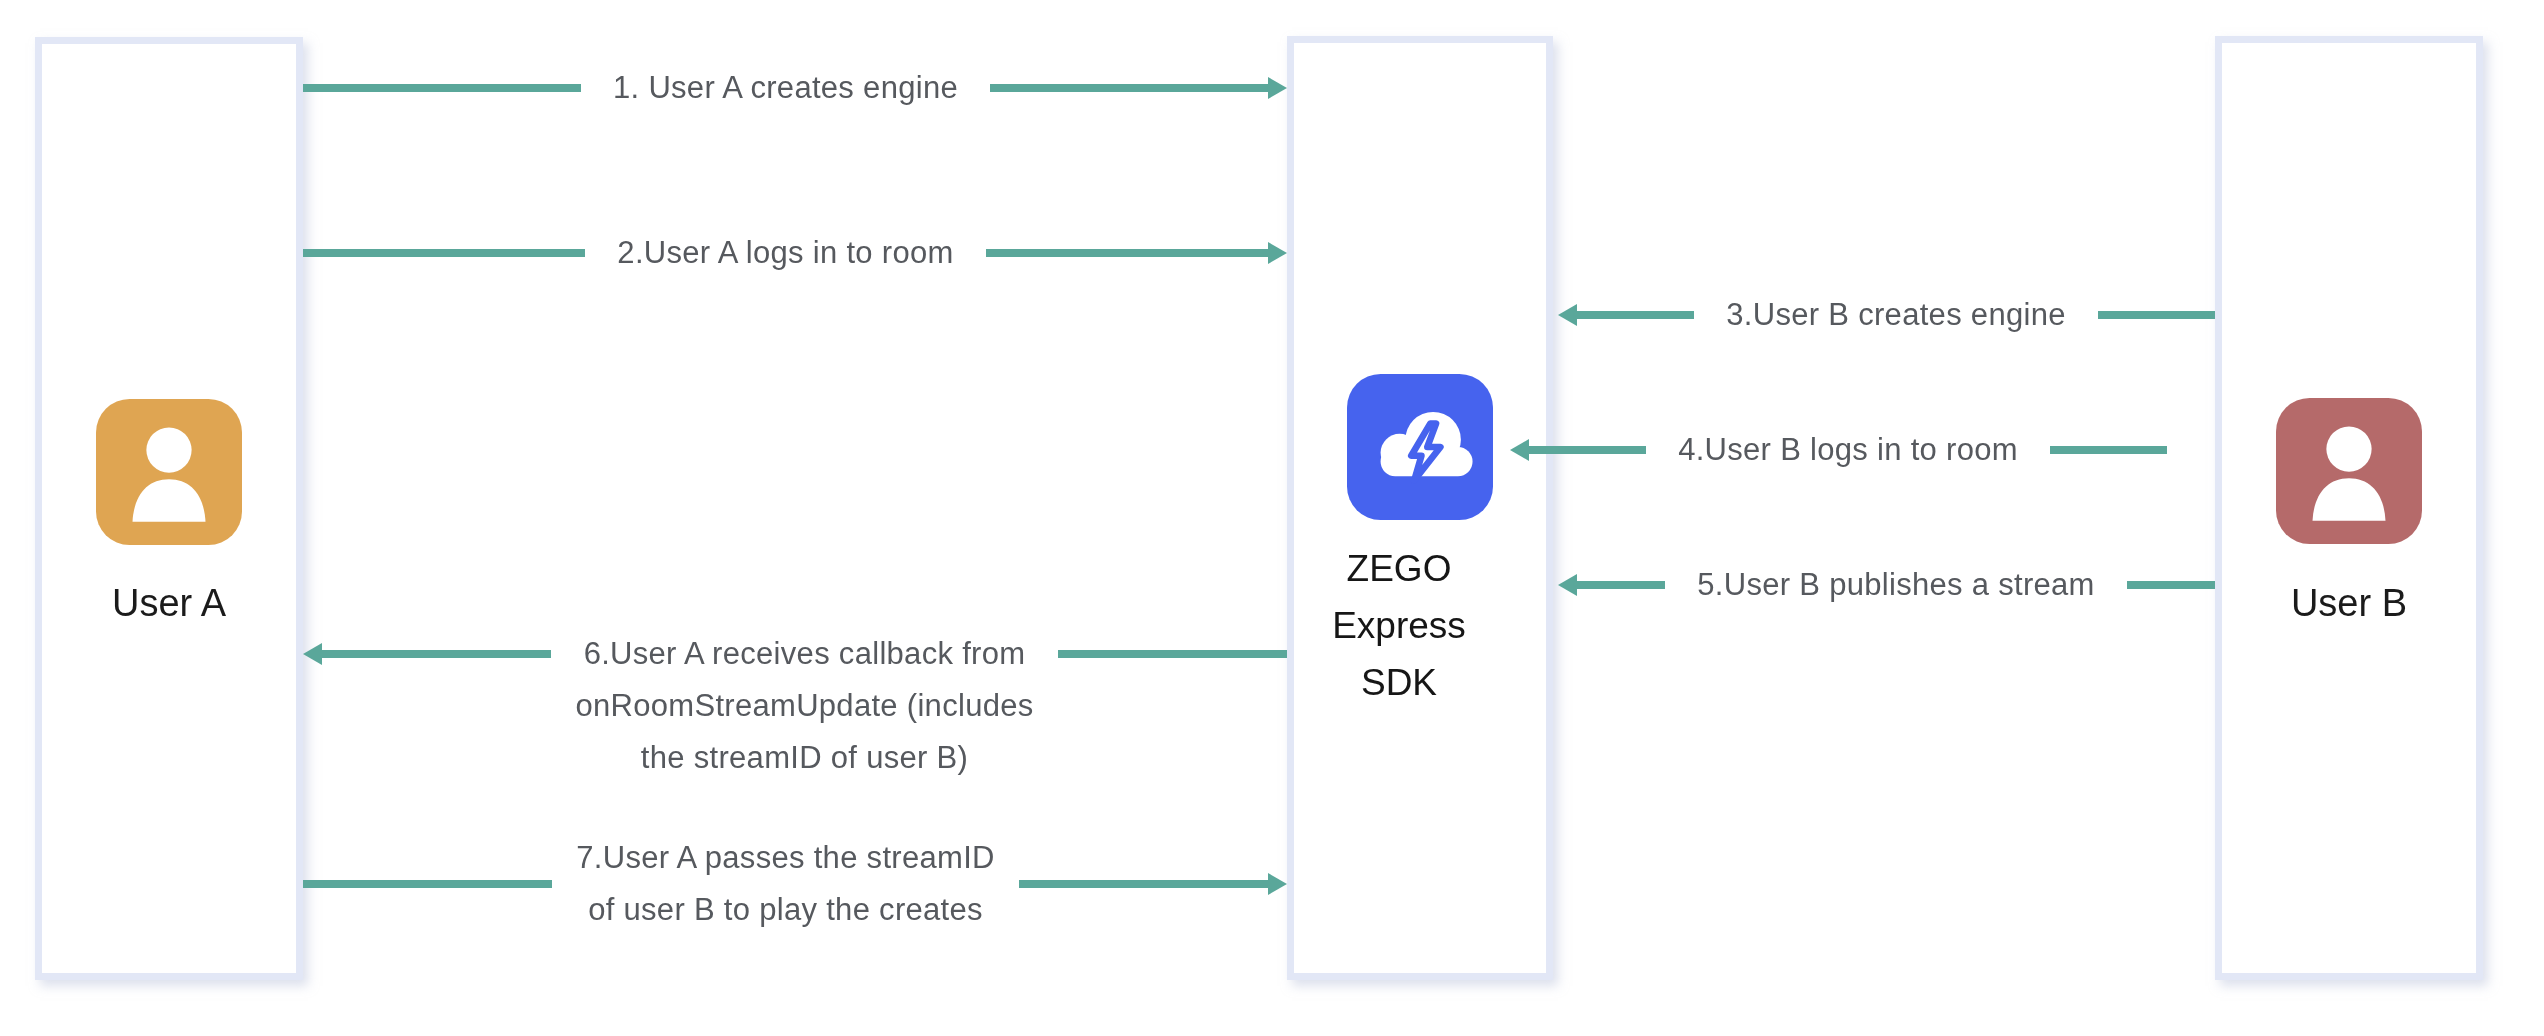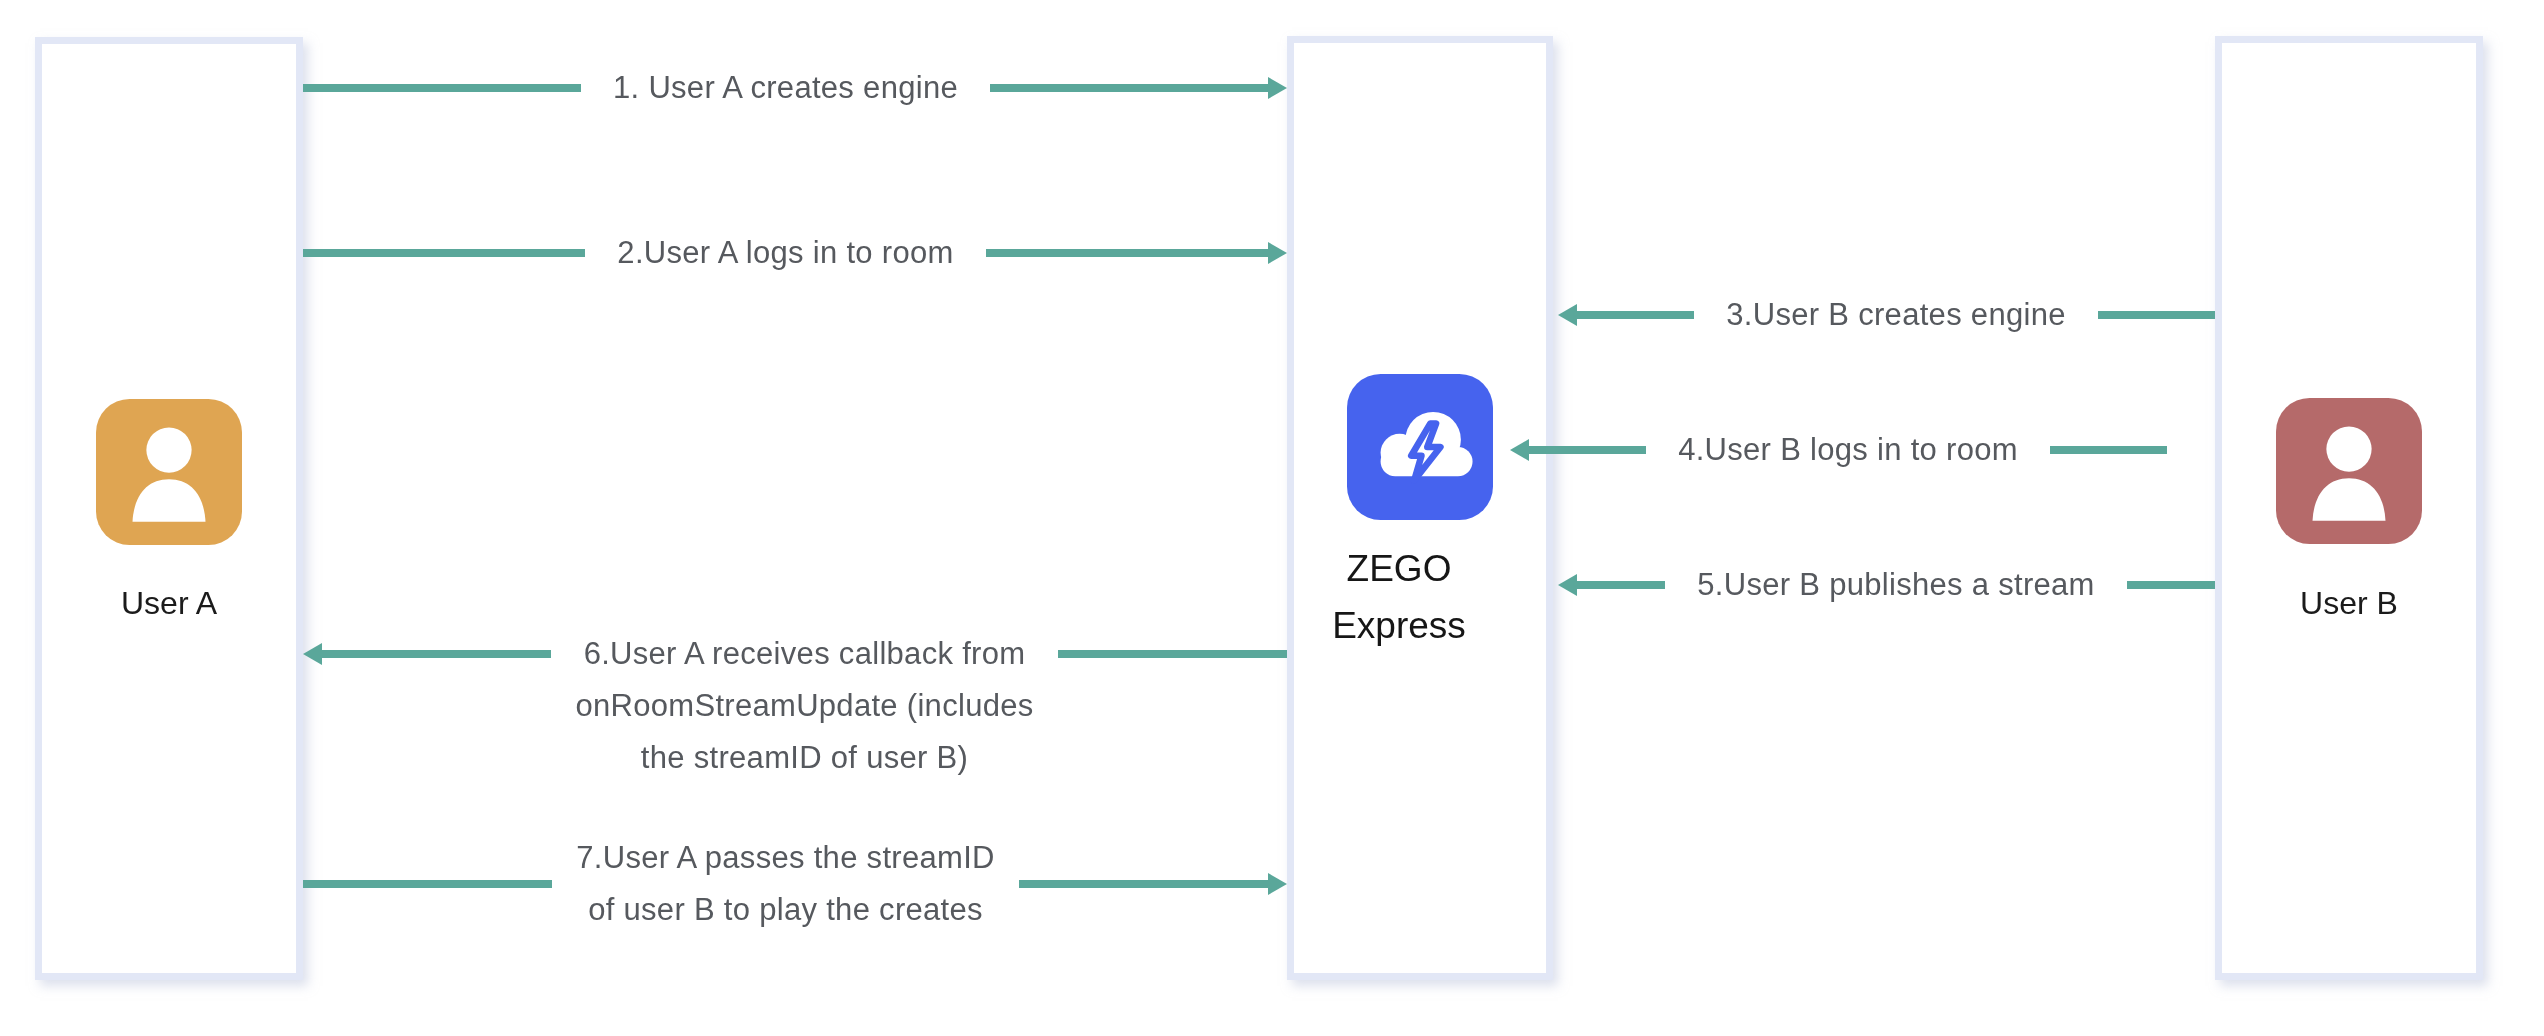--- a/index.html
+++ b/index.html
@@ -25,21 +25,21 @@
   .lane-b { left: 2215px; top: 36px; width: 268px; height: 944px; }
 
   
   .actor-icon { position: absolute; width: 146px; height: 146px; }
   .icon-a   { left: 96px;   top: 399px; }
   .icon-sdk { left: 1347px; top: 374px; }
   .icon-b   { left: 2276px; top: 398px; }
 
   .actor-label {
     position: absolute;
-    font-size: 32px;
+    font-size: 38px;
     color: #1b1b1b;
     text-align: center;
     white-space: nowrap;
     line-height: 46px;
   }
   .label-a { left: 35px;   top: 580px; width: 268px; }
   .label-b { left: 2215px; top: 580px; width: 268px; }
   .label-sdk {
     position: absolute;
     left: 1266px; top: 540px; width: 266px;
@@ -135,20 +135,21 @@
     <g fill="#ffffff">
       <circle cx="59" cy="45" r="19"></circle>
       <circle cx="36" cy="54" r="13"></circle>
       <rect x="23" y="50" width="63" height="20" rx="10"></rect>
     </g>
     <path d="M57 34 L44 56 L51 56 L46 73 L64 50 L55 50 L61 34 Z" fill="none" stroke-width="4.5" stroke-linejoin="round" stroke="#4663ee"></path>
   </svg>
   <div class="label-sdk">
     <div>ZEGO</div>
     <div>Express</div>
+    <div>SDK</div>
   </div>
 
   <svg class="actor-icon icon-b" viewBox="0 0 100 100">
     <rect x="0" y="0" width="100" height="100" rx="23" fill="#b56a6a"></rect>
     <circle cx="50" cy="35" r="15.5" fill="#ffffff"></circle>
     <path d="M50 55 C35 55 26 66 25 84 L75 84 C74 66 65 55 50 55 Z" fill="#ffffff"></path>
   </svg>
   <div class="actor-label label-b">User B</div>
 
   <div class="msg single row-1">

